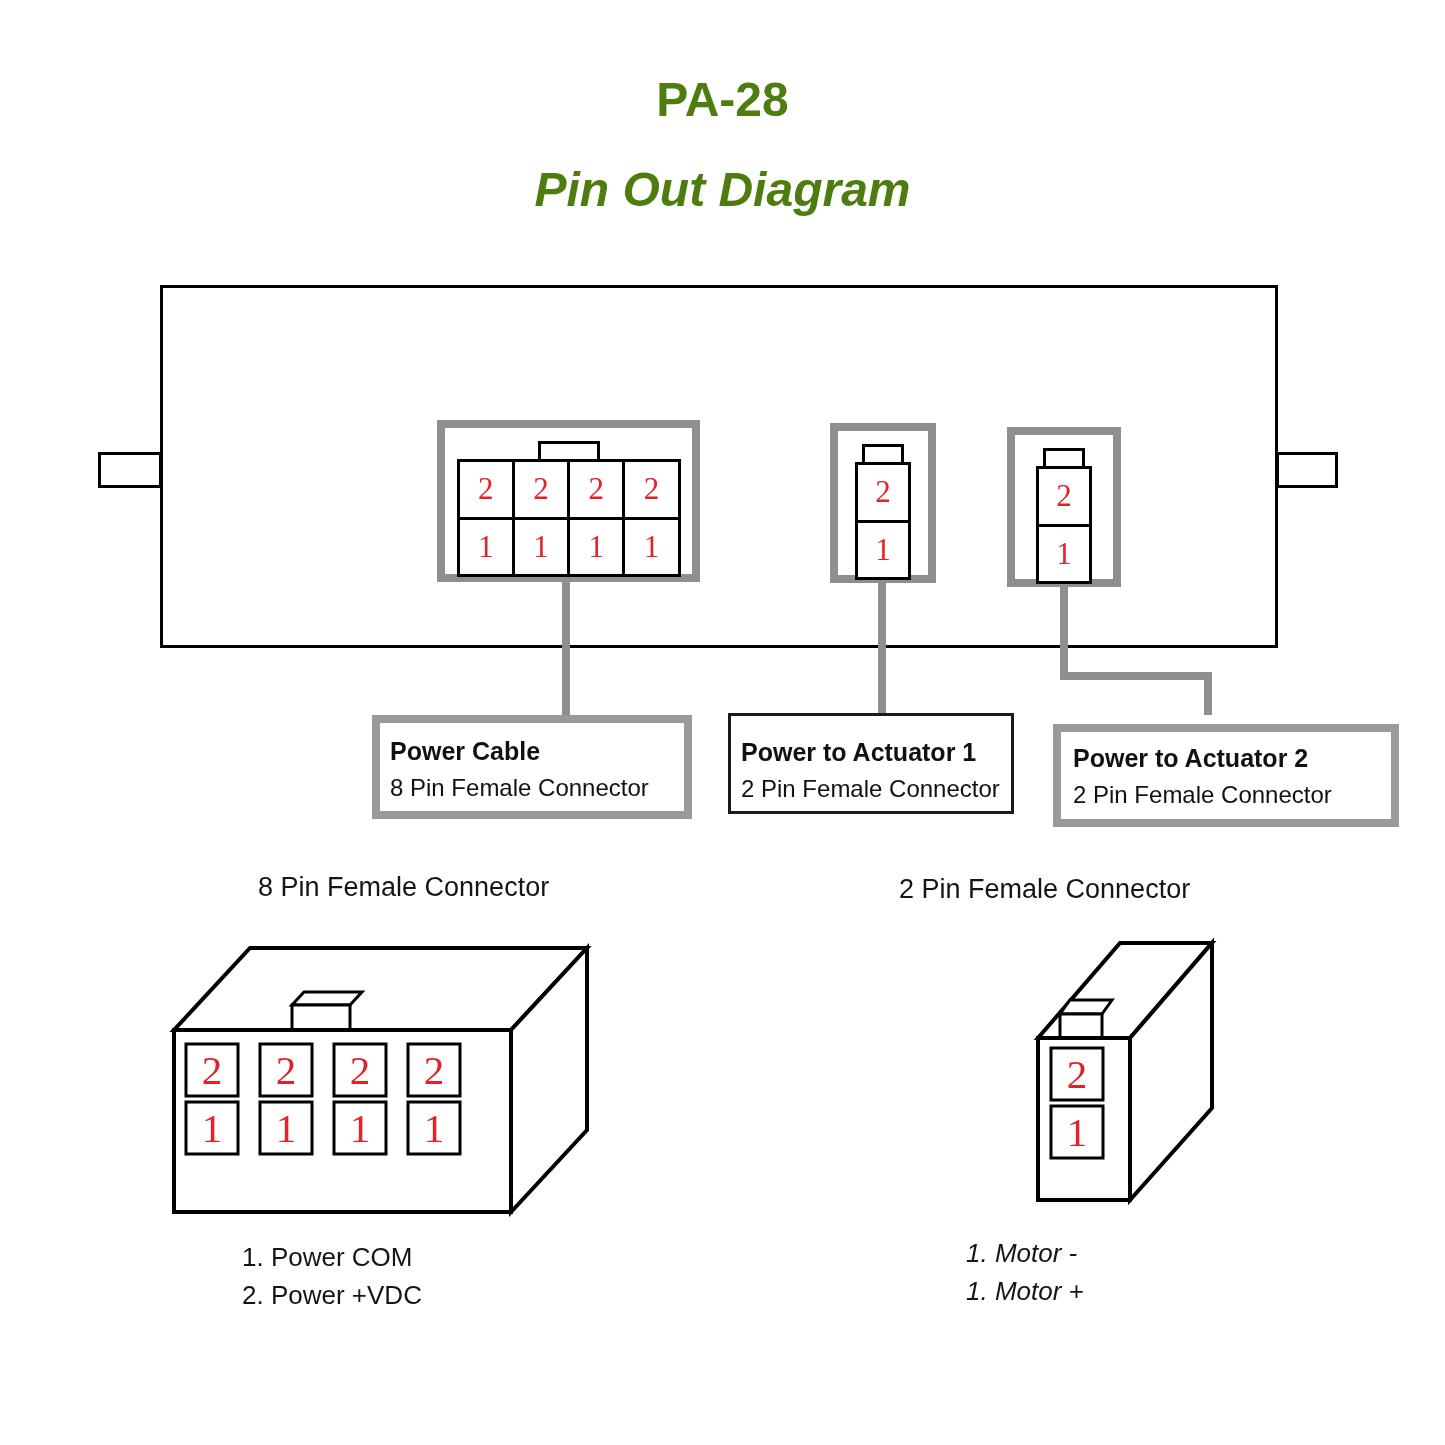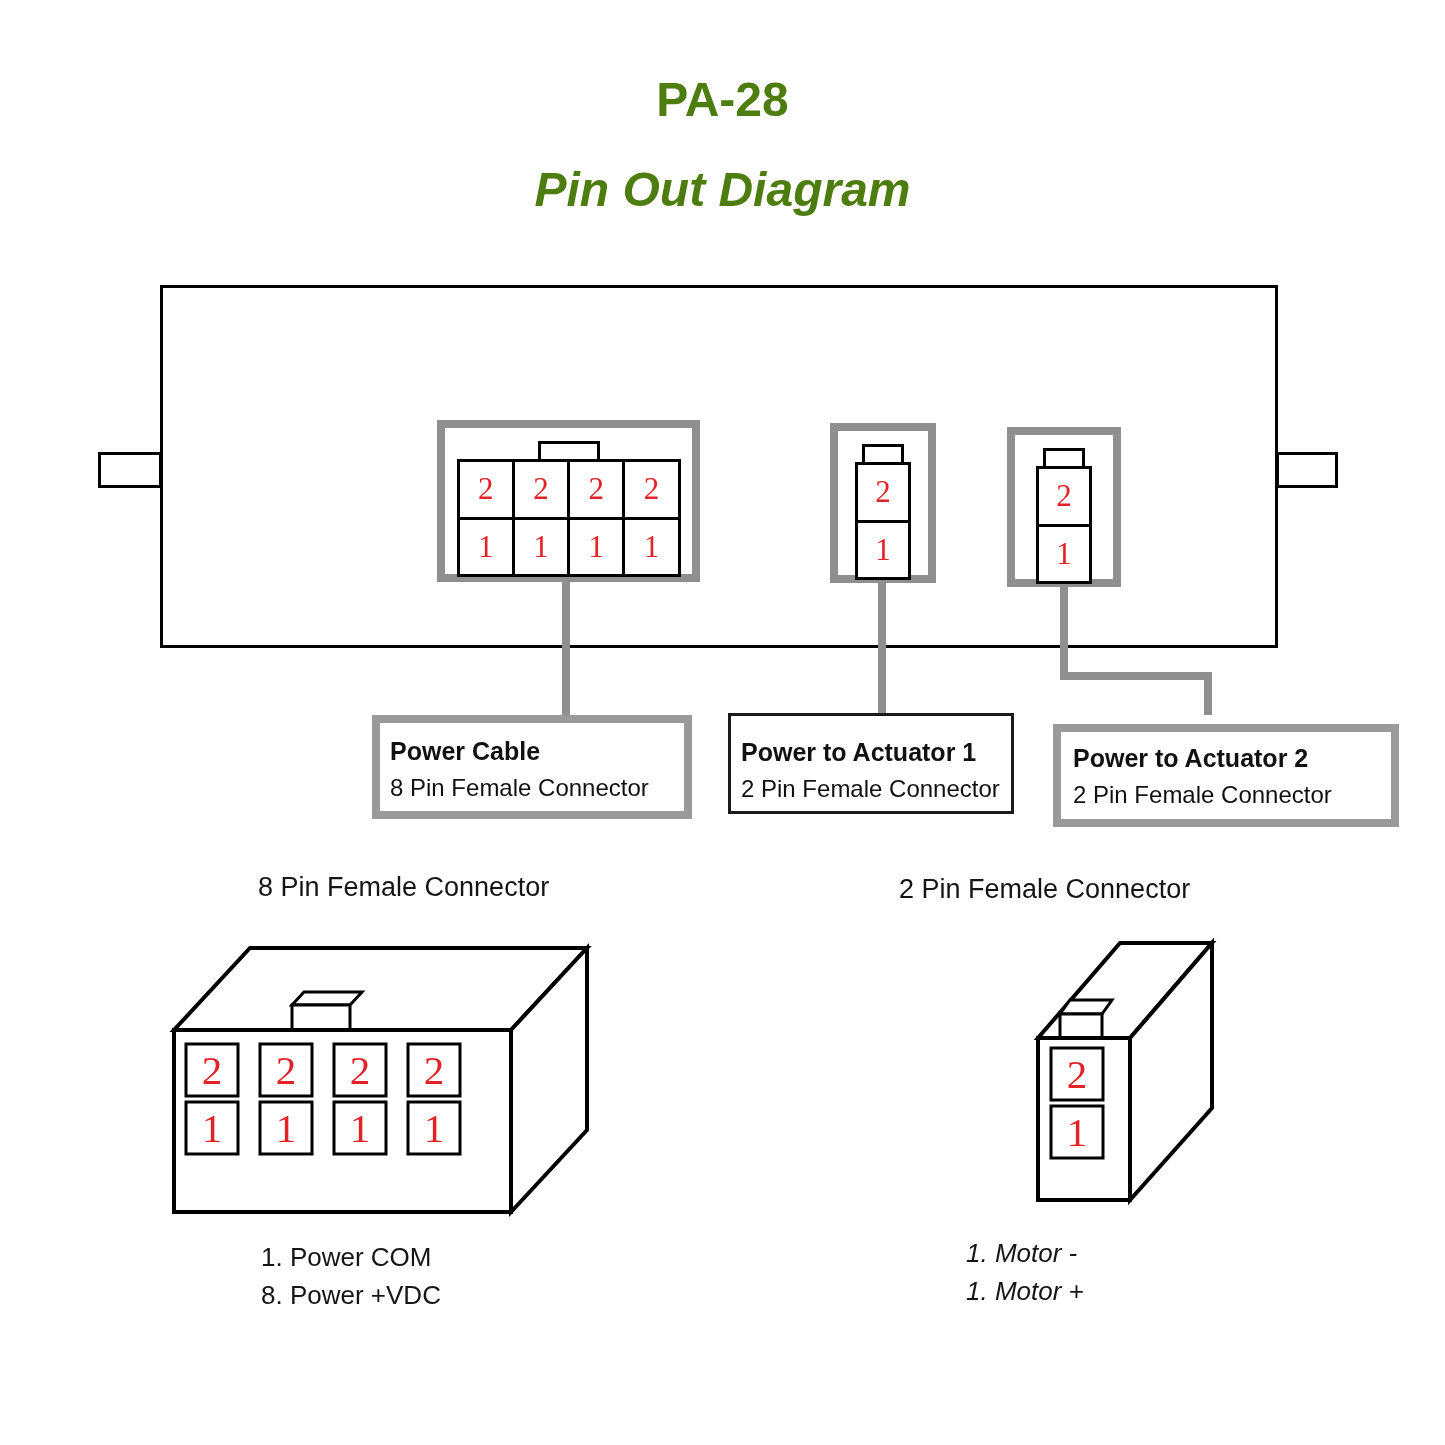--- a/index.html
+++ b/index.html
@@ -201,23 +201,23 @@
     <rect x="32" y="88" width="42" height="24" fill="#ffffff" stroke="#000000" stroke-width="3"></rect>
     <rect x="10" y="112" width="92" height="162" fill="#ffffff" stroke="#000000" stroke-width="4"></rect>
 
     <rect x="23" y="122" width="52" height="52" fill="#ffffff" stroke="#000000" stroke-width="3"></rect>
     <rect x="23" y="180" width="52" height="52" fill="#ffffff" stroke="#000000" stroke-width="3"></rect>
 
     <text class="pin-num" x="49" y="162">2</text>
     <text class="pin-num" x="49" y="220">1</text>
   </svg>
 
-  <div class="legend" style="left: 242px; top: 1238px; margin-left: 19px;">
+  <div class="legend" style="left: 242px; top: 1238px;">
     <div>1. Power COM</div>
-    <div>8. Power +VDC</div>
+    <div>2. Power +VDC</div>
   </div>
 
   <div class="legend" style="left: 966px; top: 1234px; font-style: italic;">
     <div>1. Motor -</div>
     <div>1. Motor +</div>
   </div>
 
 </div>
 
 </body></html>

